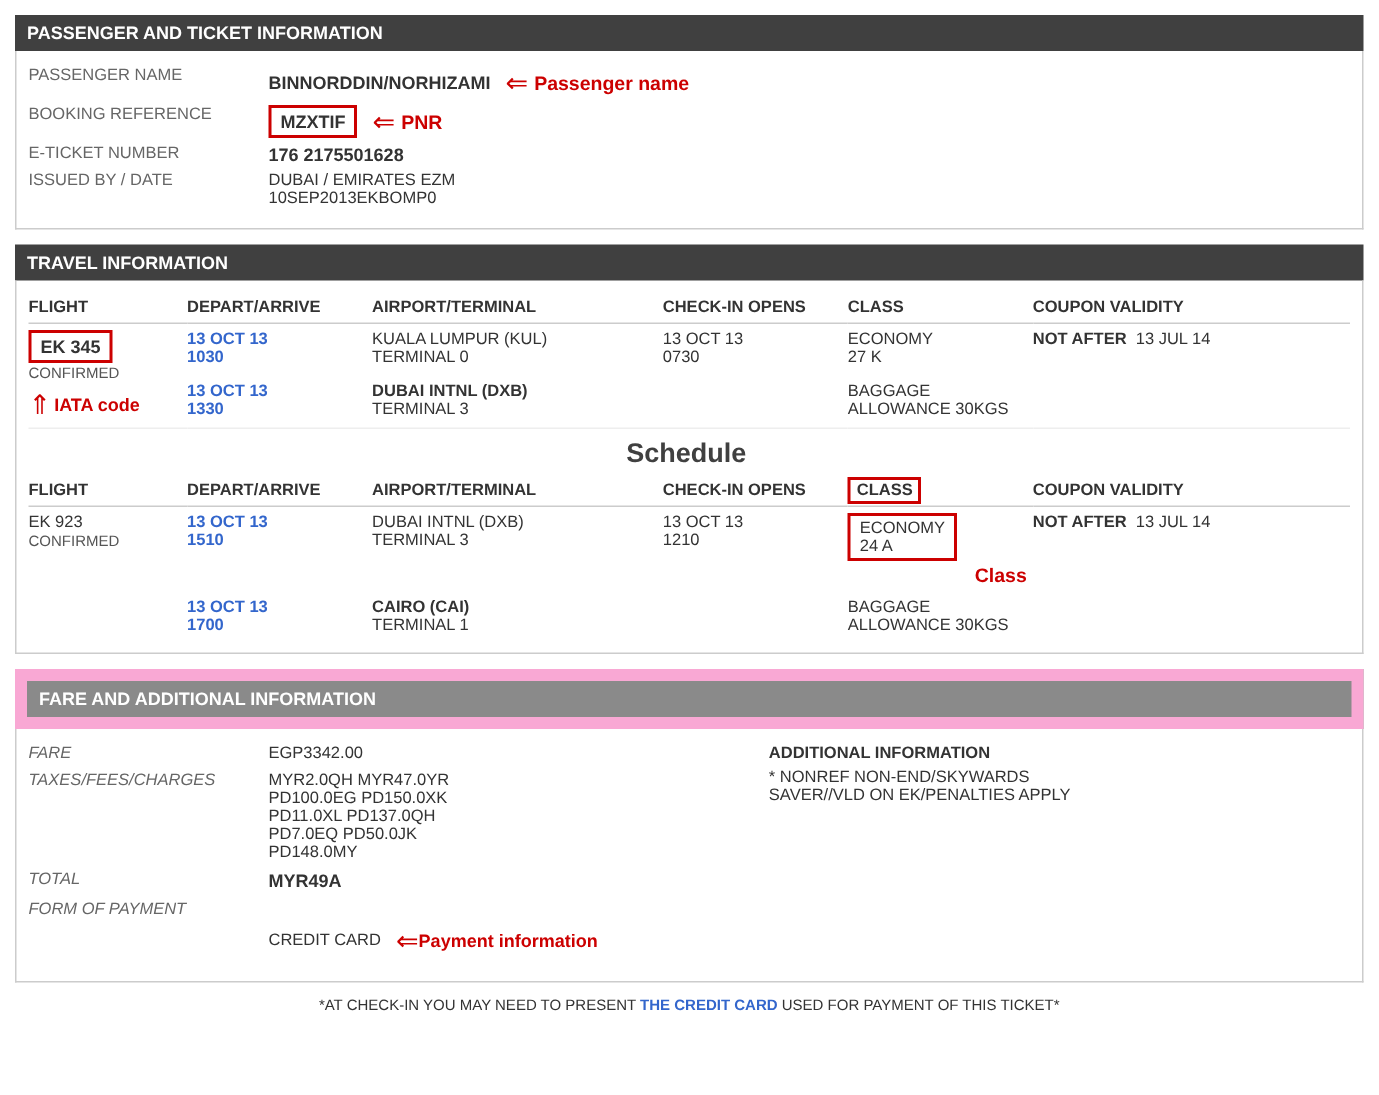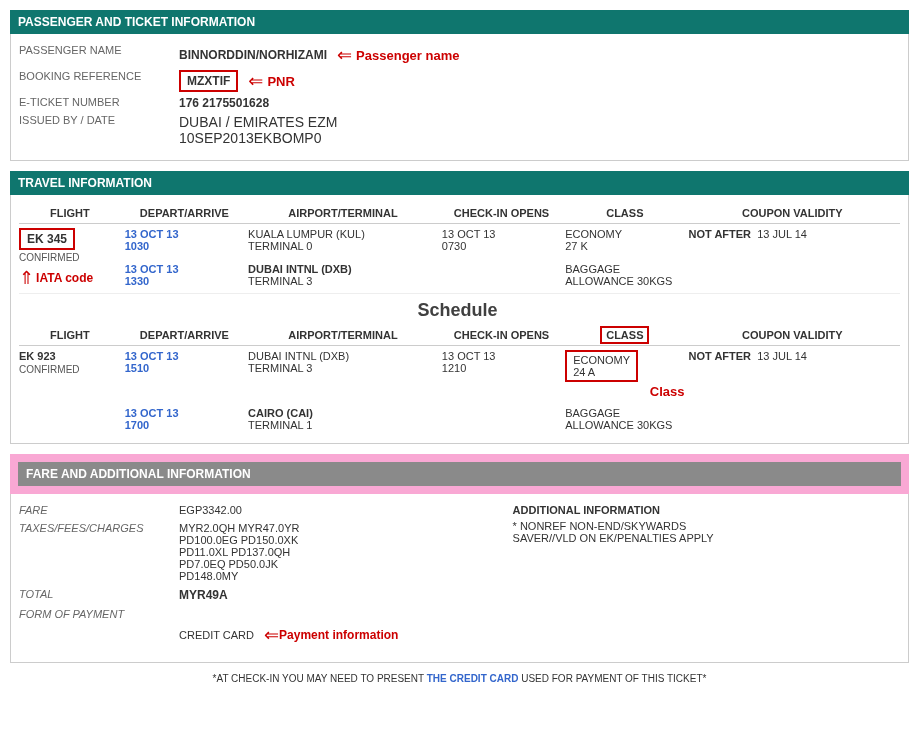--- a/index.html
+++ b/index.html
@@ -5,21 +5,21 @@
     * { box-sizing: border-box; margin: 0; padding: 0; }
     body {
       font-family: Arial, Helvetica, sans-serif;
       font-size: 12px;
       background: #fff;
       color: #333;
       width: 919px;
       padding: 10px;
     }
     .section-header {
-      background: #0f766e;
+      background: #404040;
       color: #fff;
       font-weight: bold;
       font-size: 12px;
       padding: 5px 8px;
       margin-bottom: 0;
     }
     .section-body {
       border: 1px solid #ccc;
       border-top: none;
       padding: 10px 8px;
@@ -34,40 +34,40 @@
       color: #666;
       font-size: 11px;
       width: 160px;
       flex-shrink: 0;
     }
     .info-value {
       font-weight: bold;
       font-size: 12px;
     }
     .info-value-normal {
-      font-size: 14px;
+      font-size: 11px;
     }
     .pnr-box {
       border: 2px solid #cc0000;
       padding: 2px 6px;
       display: inline-block;
       font-weight: bold;
     }
     
     .travel-table {
       width: 100%;
       border-collapse: collapse;
     }
     .travel-table th {
       font-size: 11px;
       font-weight: bold;
       color: #333;
       padding: 4px 4px 4px 0;
       border-bottom: 1px solid #ccc;
-      text-align: center;
+      text-align: left;
       vertical-align: bottom;
     }
     .travel-table td {
       font-size: 11px;
       padding: 4px 4px 4px 0;
       vertical-align: top;
       color: #333;
     }
     .flight-num-box {
       border: 2px solid #cc0000;
@@ -320,21 +320,21 @@
           <th>AIRPORT/TERMINAL</th>
           <th>CHECK-IN OPENS</th>
           <th>
             <span style="border:2px solid #cc0000;padding:1px 4px;">CLASS</span>
           </th>
           <th>COUPON VALIDITY</th>
         </tr>
 
         <tr>
           <td rowspan="2" style="vertical-align:top;padding-top:4px;">
-            <div style="font-weight:bold;">EK 923</div>
+            <div style="font-weight:normal;">EK 923</div>
             <div class="flight-status">CONFIRMED</div>
           </td>
           <td>
             <span class="depart-blue">13 OCT 13</span><br>
             <span class="depart-blue">1510</span>
           </td>
           <td>
             <span>DUBAI INTNL (DXB)</span><br>
             <span>TERMINAL 3</span>
           </td>

